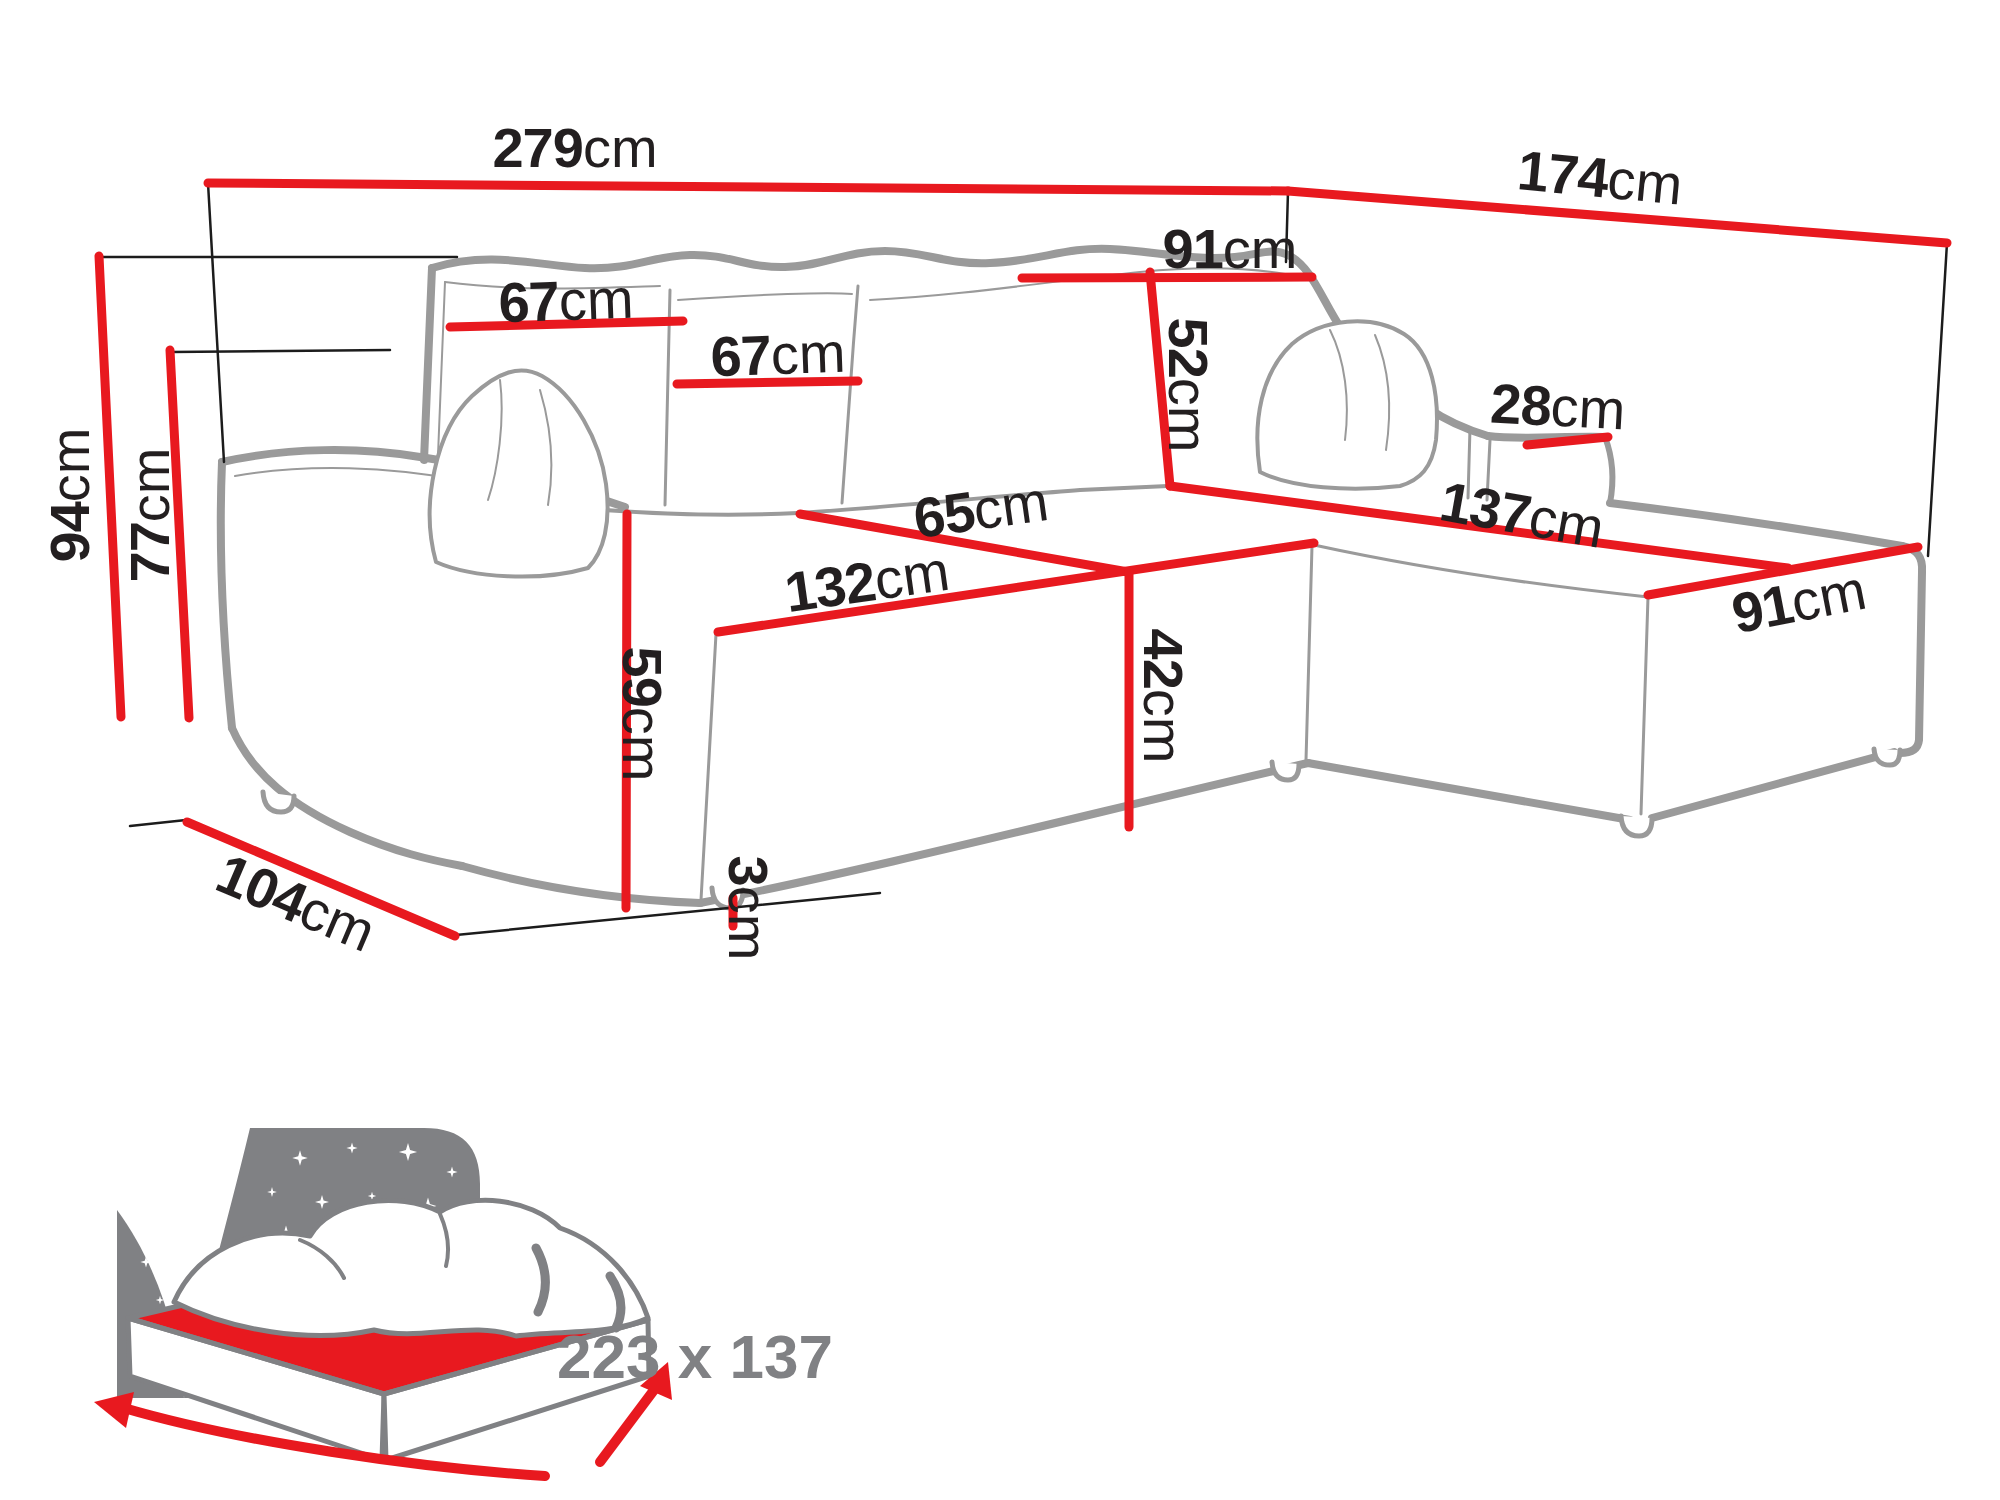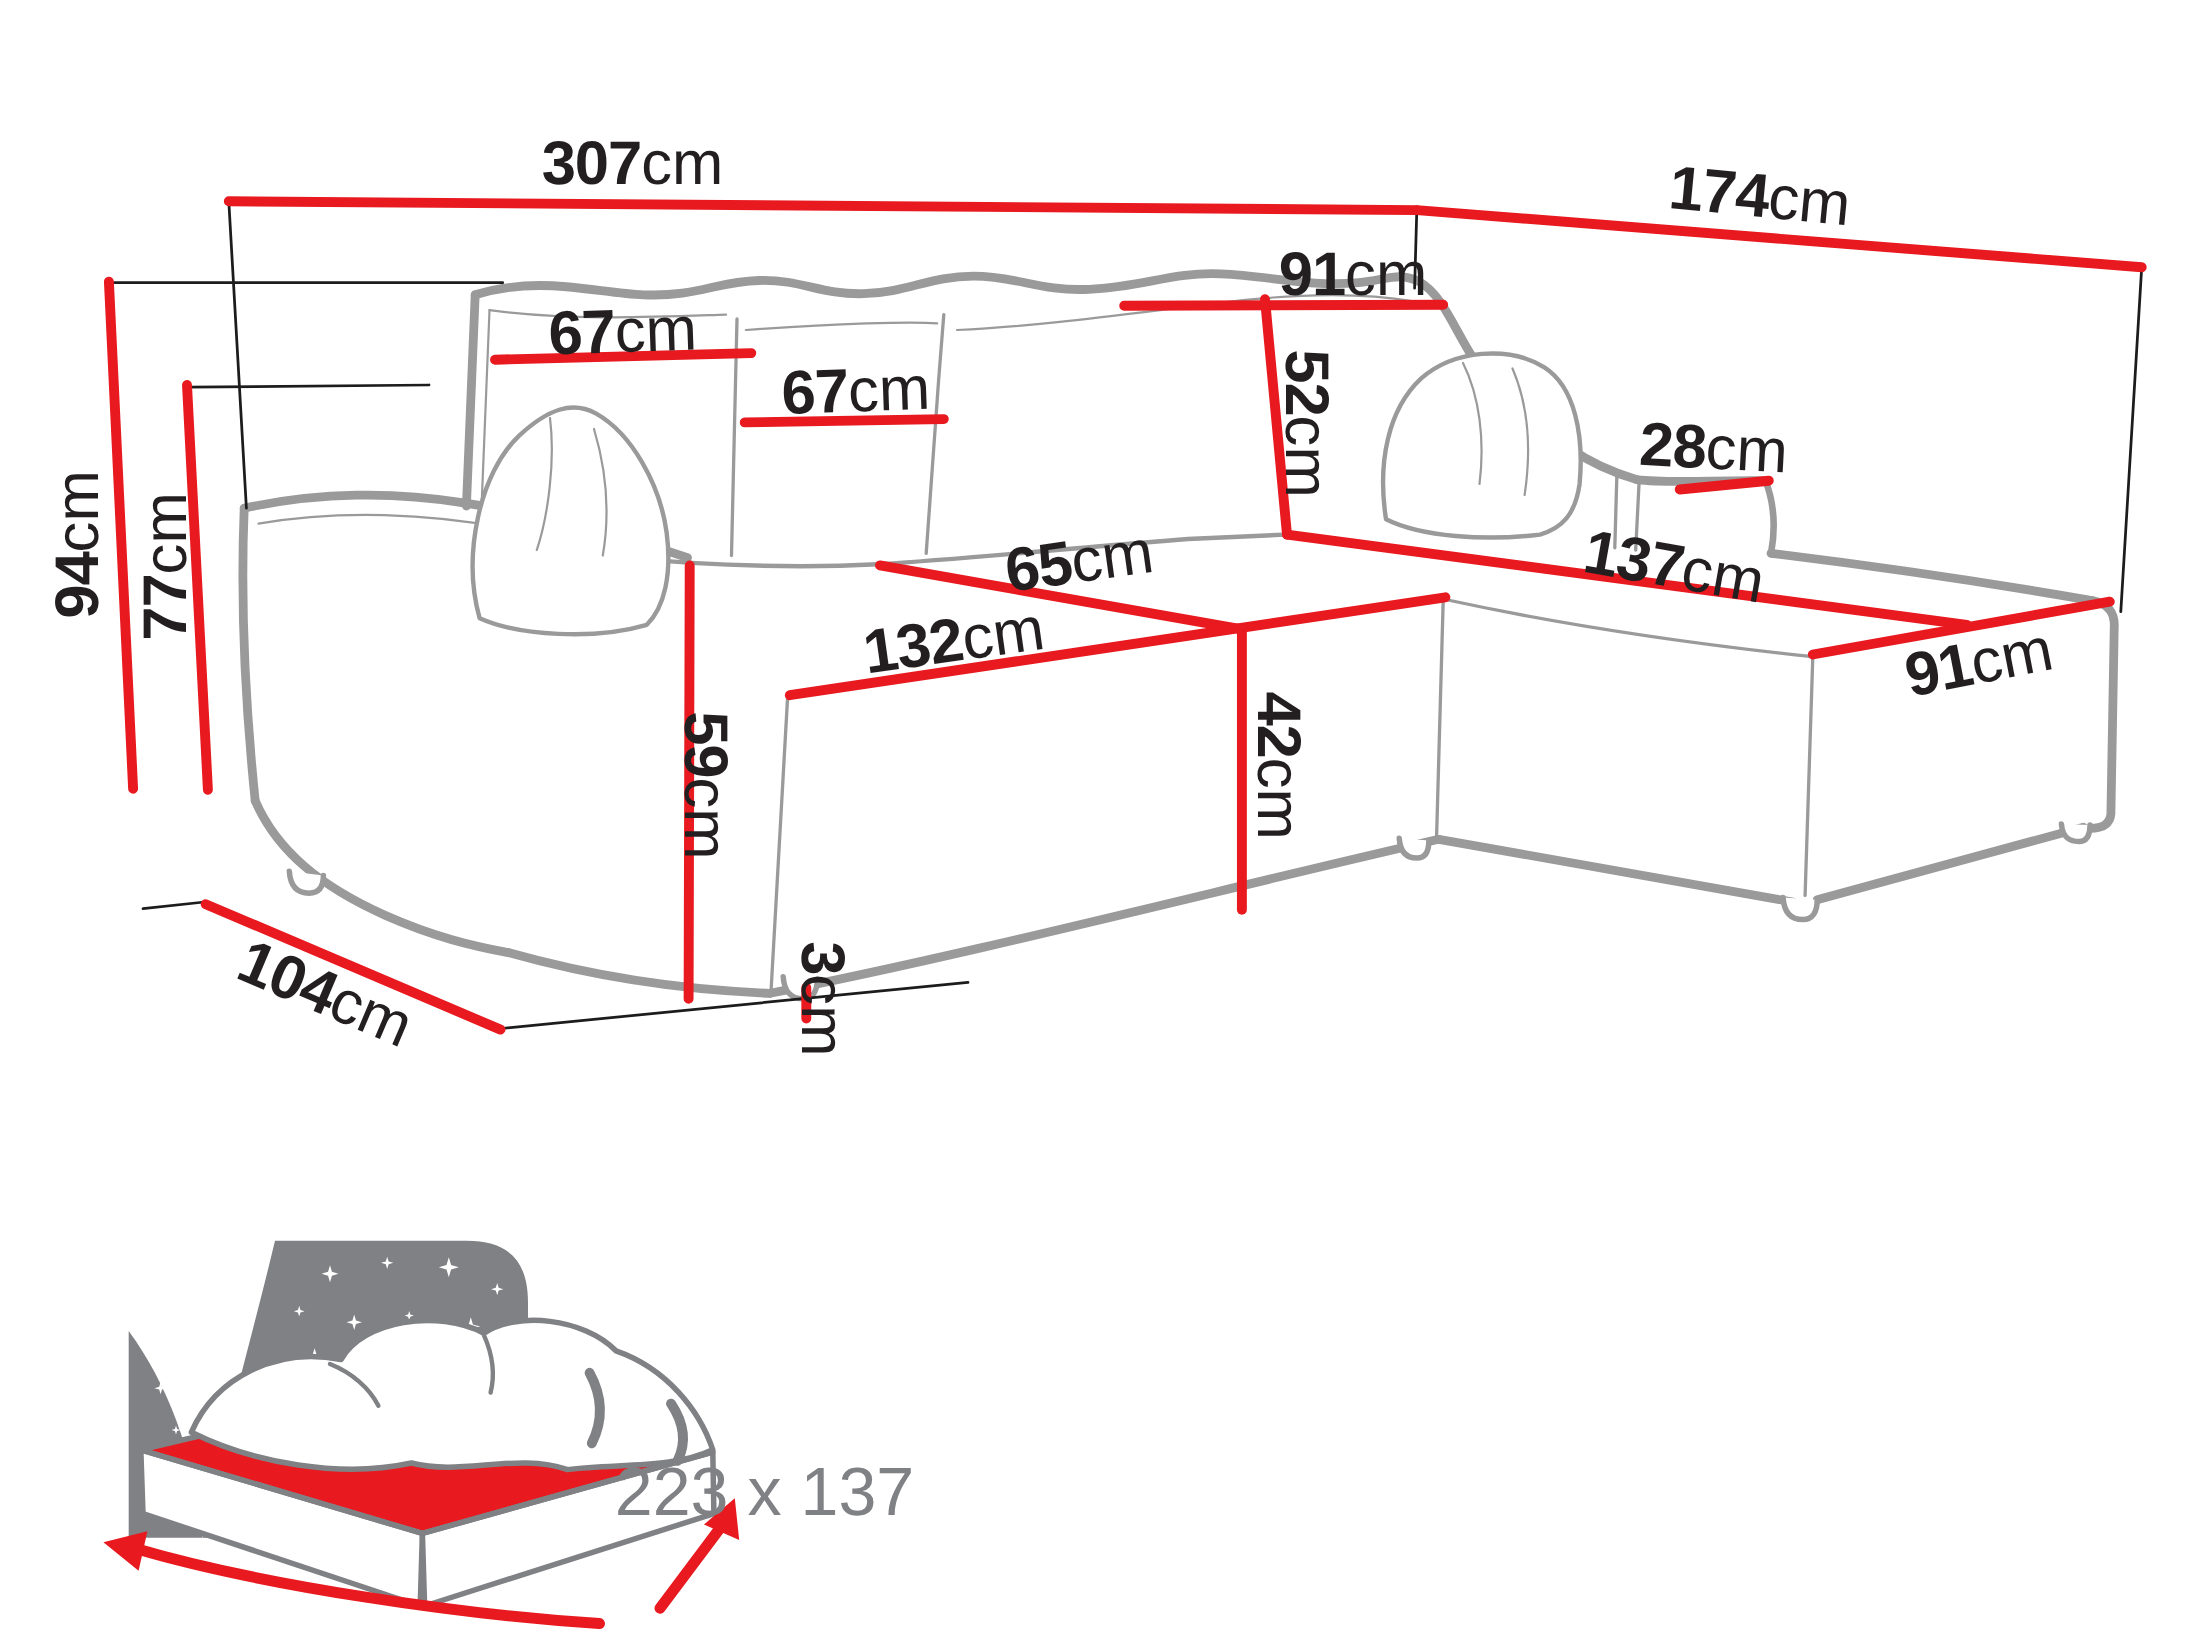--- a/index.html
+++ b/index.html
@@ -11,21 +11,21 @@
   .dim{
     position:absolute;white-space:nowrap;color:#231f20;
     font-size:56px;font-weight:bold;letter-spacing:-1px;
     transform:translate(-50%,-50%);line-height:1;
   }
   .dim .unit{font-weight:normal;letter-spacing:0;}
   .dim.r90{transform:translate(-50%,-50%) rotate(90deg);}
   .dim.rm90{transform:translate(-50%,-50%) rotate(-90deg);}
   .bed-size{
     position:absolute;white-space:nowrap;color:#808184;
-    font-size:62px;font-weight:normal;transform:translate(-50%,-50%);line-height:1;
+    font-size:62px;font-weight:bold;transform:translate(-50%,-50%);line-height:1;
   }
 </style>
 </head>
 <body>
 
 <div id="stage">
 
   <svg id="drawing" width="2000" height="1500" viewBox="0 0 2000 1500">
 
     <g fill="none" stroke="#9a9a9a" stroke-linecap="round" stroke-linejoin="round">
@@ -174,21 +174,21 @@
       <g stroke="#e8191f" stroke-width="10" fill="#e8191f" stroke-linecap="round">
         <path fill="none" d="M 124,1408 C 240,1442 420,1468 545,1476"></path>
         <polygon stroke="none" points="94,1402 134,1392 126,1428"></polygon>
         <path fill="none" d="M 600,1462 L 660,1382"></path>
         <polygon stroke="none" points="668,1362 672,1400 640,1386"></polygon>
       </g>
     </g>
   </svg>
 
   <div class="dim" style="left:575px;top:148px;">
-    <b>307</b><span class="unit">cm</span></div>
+    <b>279</b><span class="unit">cm</span></div>
 
   <div class="dim" style="left:1600px;top:178px;transform:translate(-50%,-50%) rotate(5.5deg);">
     <b>174</b><span class="unit">cm</span></div>
 
   <div class="dim" style="left:1230px;top:249px;">
     <b>91</b><span class="unit">cm</span></div>
 
   <div class="dim" style="left:566px;top:301px;transform:translate(-50%,-50%) rotate(-2deg);">
     <b>67</b><span class="unit">cm</span></div>
 

